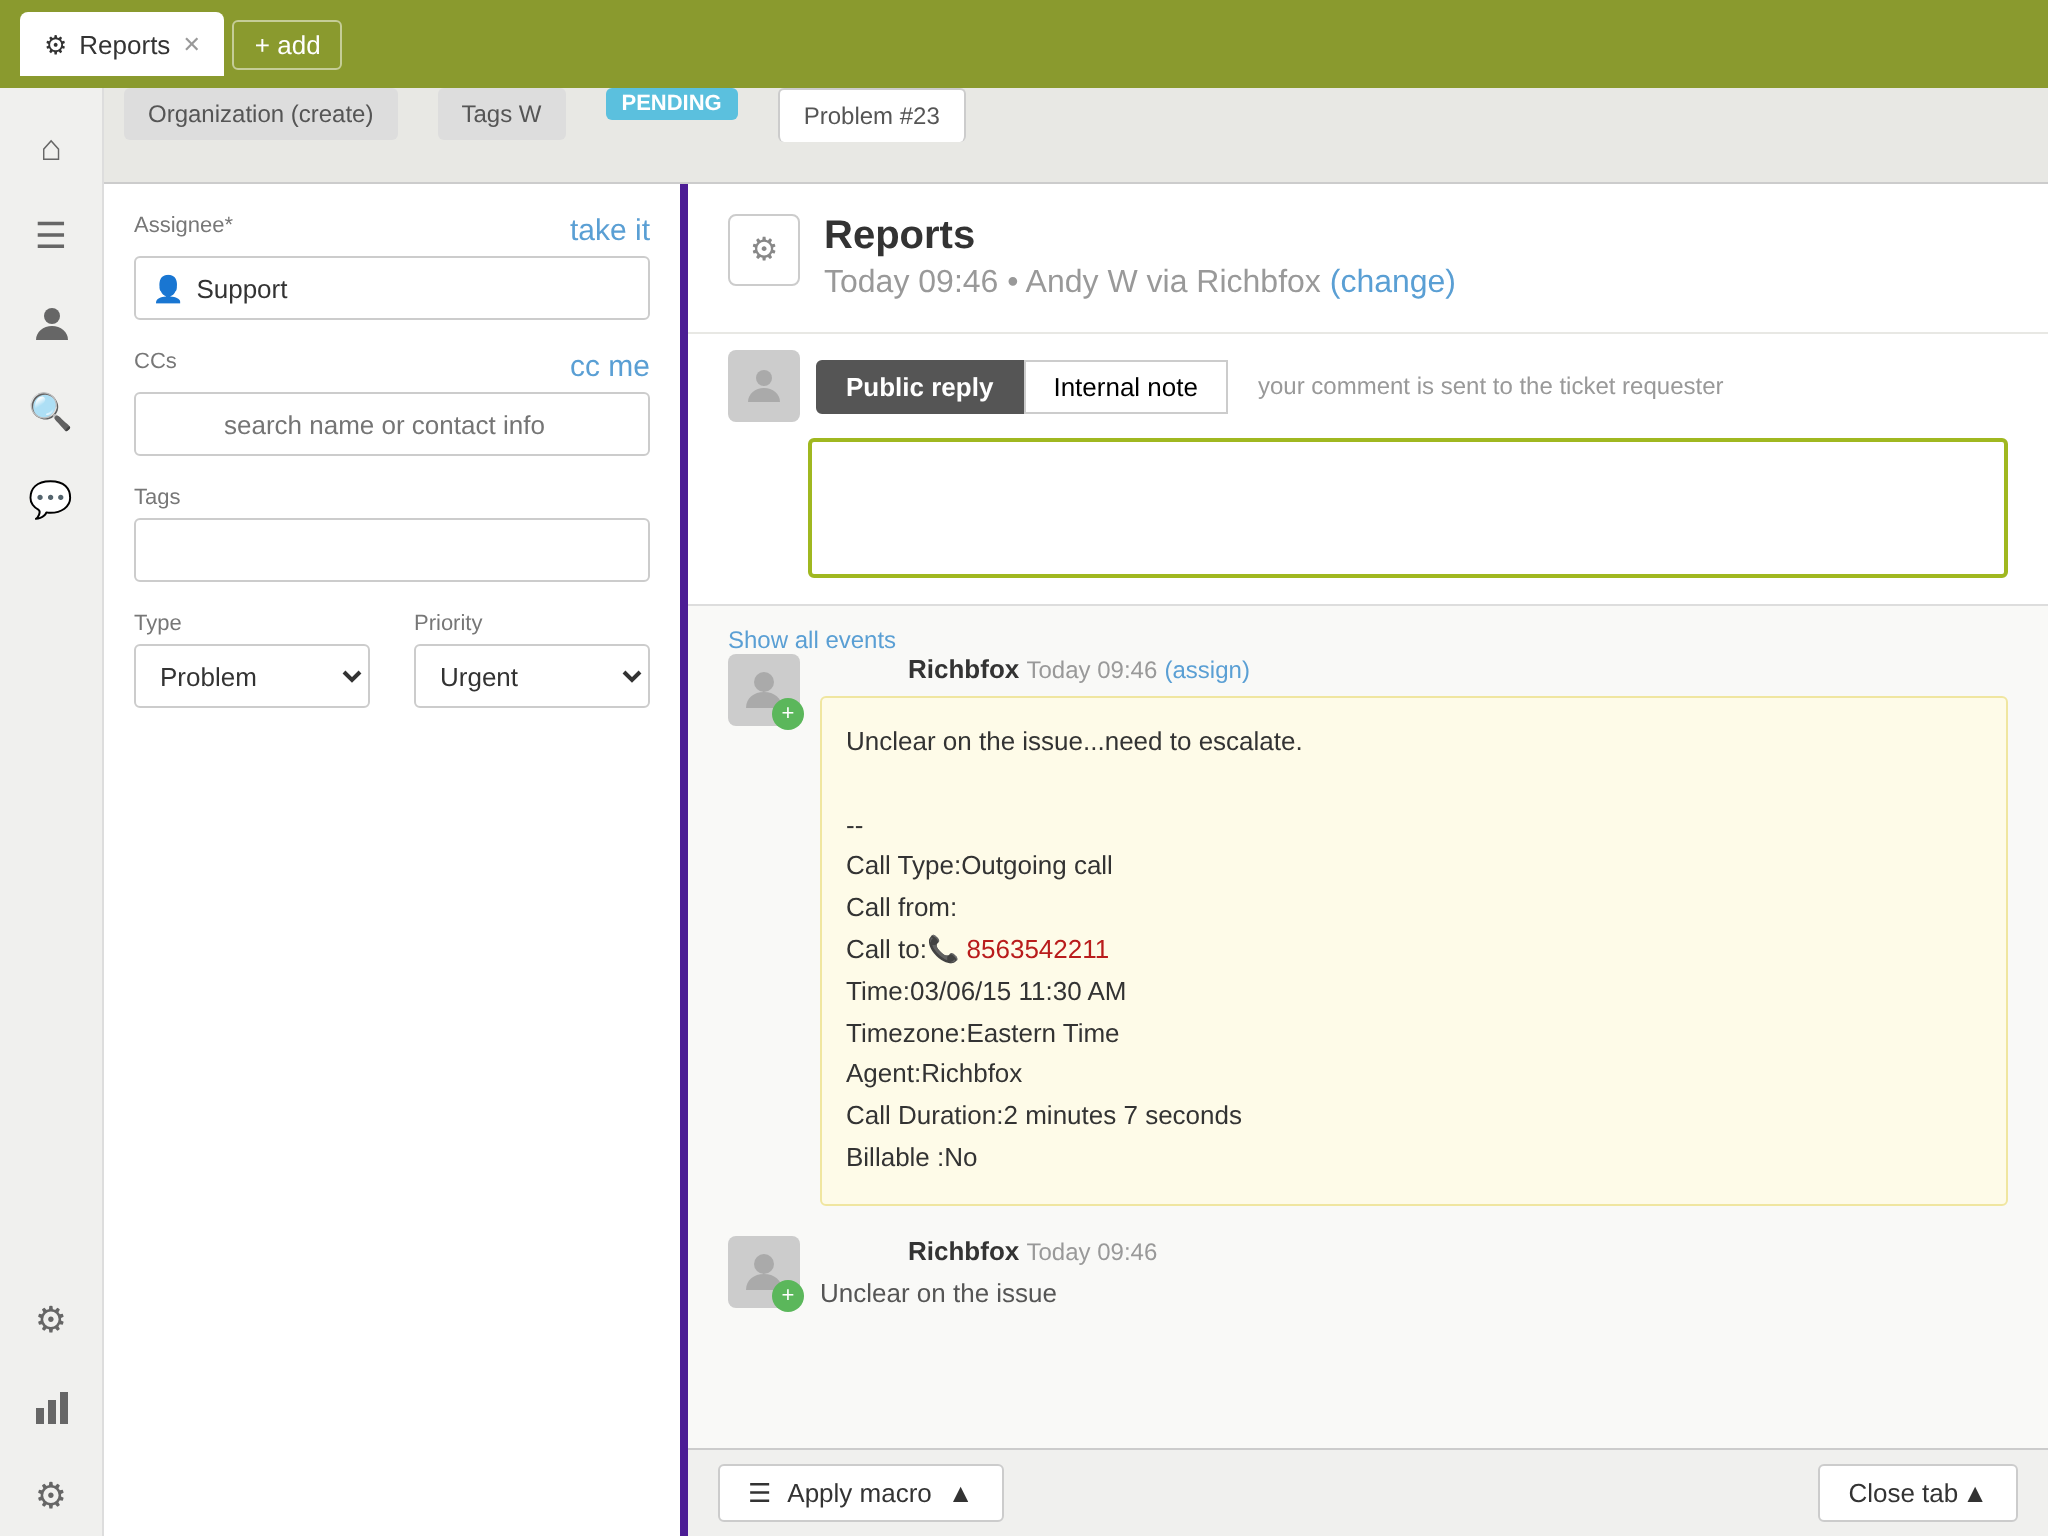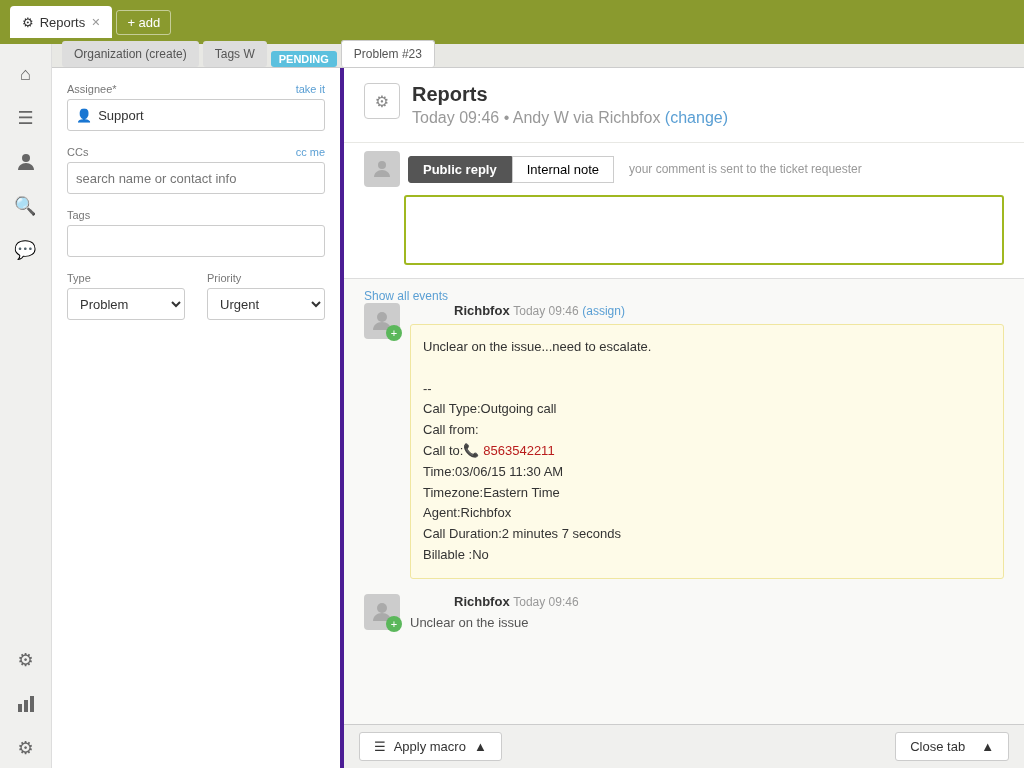--- a/index.html
+++ b/index.html
@@ -68,24 +68,24 @@
       height: 724px;
       display: flex;
       flex-direction: column;
     }
 
     
     .sub-tab-bar {
       background: #e8e8e4;
       border-bottom: 1px solid #ccc;
       display: flex;
-      align-items: flex-end;
+      align-items: flex-start;
       padding: 0 10px;
-      height: 24px;
-      gap: 4px;
+      height: 48px;
+      gap: 20px;
     }
     .sub-tab {
       padding: 6px 12px;
       border-radius: 3px;
       cursor: pointer;
       font-size: 12px;
       color: #555;
       background: #ddd;
     }
     .pending-badge {
@@ -119,21 +119,21 @@
     }
 
     .field-group { margin-bottom: 15px; }
     .field-label {
       font-size: 11px;
       color: #777;
       margin-bottom: 4px;
       display: flex;
       justify-content: space-between;
     }
-    .field-label a { color: #5a9fd4; text-decoration: none; font-size: 11px; padding-left: 24px; }
+    .field-label a { color: #5a9fd4; text-decoration: none; font-size: 15px; padding-left: 24px; }
     .field-input {
       width: 100%;
       border: 1px solid #ccc;
       border-radius: 3px;
       padding: 6px 8px;
       font-size: 13px;
       color: #333;
       display: flex;
       align-items: center;
       gap: 6px;
@@ -337,21 +337,21 @@
       background: #fff;
       border-radius: 3px;
       padding: 6px 14px;
       cursor: pointer;
       font-size: 13px;
       color: #333;
     }
     .close-tab-btn {
       display: flex;
       align-items: center;
-      gap: 16px;
+      gap: 2px;
       background: #fff;
       border: 1px solid #ccc;
       border-radius: 3px;
       padding: 6px 14px;
       cursor: pointer;
       font-size: 13px;
       color: #333;
     }
   </style>
 </head>
@@ -418,21 +418,21 @@
           <span>Support</span>
         </div>
       </div>
 
       <div class="field-group">
         <div class="field-label">
           <span>CCs</span>
           <a href="#">cc me</a>
         </div>
         <div class="field-input">
-          <input type="text" style="border: none; outline: none; width: 100%; font-size: 13px;" placeholder="search name or contact info">
+          <input type="text" style="border: none; outline: none; width: 100%; font-size: 13px; margin-left: 36px;" placeholder="search name or contact info">
         </div>
       </div>
 
       <div class="field-group">
         <div class="field-label">
           <span>Tags</span>
         </div>
         <input type="text" class="tags-input" style="width: 100%; border: 1px solid rgb(204, 204, 204); border-radius: 3px; padding: 6px 8px; height: 32px; outline: none;">
       </div>
 

